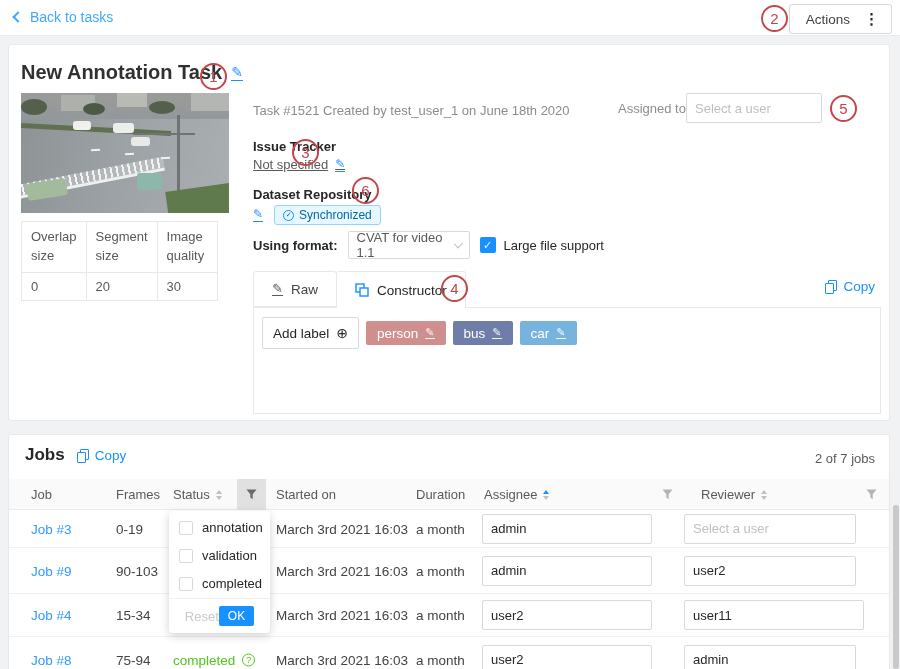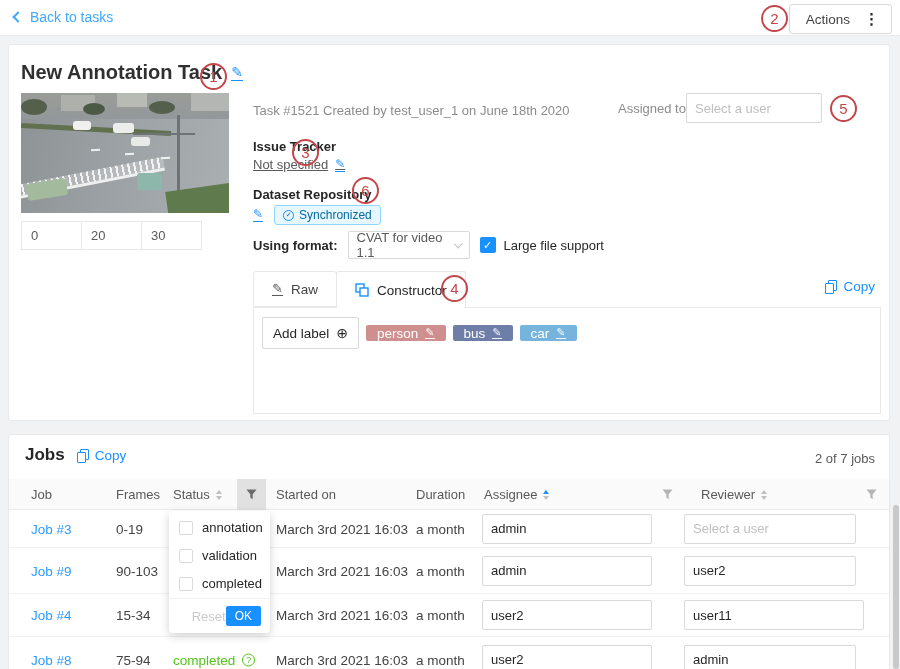--- a/index.html
+++ b/index.html
@@ -65,21 +65,21 @@
   .tab-raw-ic { color:#595959; font-size:13px; border-bottom:1.5px solid #595959; line-height:1; }
   .copy-link { display:flex; align-items:center; gap:6px; color:#1890ff; font-size:13.5px; cursor:pointer; }
   .card-copy { position:absolute; right:14px; top:234px; }
   .copy-ic { position:relative; width:12px; height:13px; display:inline-block; }
   .copy-ic::before { content:""; position:absolute; left:3px; top:0; width:7px; height:9px; border:1.5px solid #1890ff; border-radius:1px; }
   .copy-ic::after { content:""; position:absolute; left:0; top:3px; width:7px; height:9px; border:1.5px solid #1890ff; border-radius:1px; background:#fff; }
   .tab-content { position:absolute; left:244px; top:262px; width:628px; height:107px; border:1px solid #e8e8e8; background:#fff; }
   .labels-row { display:flex; align-items:center; gap:7px; padding:9px 0 0 8px; }
   .add-label-btn { height:32px; background:#fff; border:1px solid #d9d9d9; border-radius:2px; display:flex; align-items:center; gap:7px; padding:0 10px; font-size:13.5px; color:#262626; cursor:pointer; }
   .plus-ic { font-size:14px; color:#262626; }
-  .label-pill { height:16px; border-radius:2px; display:flex; align-items:center; gap:7px; padding:0 11px; color:#fff; font-size:13.5px; cursor:pointer;justify-content:flex-end; }
+  .label-pill { height:24px; border-radius:2px; display:flex; align-items:center; gap:7px; padding:0 11px; color:#fff; font-size:13.5px; cursor:pointer;justify-content:flex-end; }
   .pill-edit { color:#ffffff; font-size:11px; border-bottom:1.3px solid #fff; line-height:1; opacity:.9; }
   
   .jobs-title-row { position:absolute; left:16px; top:10px; display:flex; align-items:center; gap:12px; }
   .jobs-title { font-size:17px; font-weight:700; color:#262626; }
   .jobs-count { position:absolute; right:14px; top:16px; color:#595959; font-size:13px; }
   .jobs-thead { position:absolute; left:0; top:44px; width:880px; height:31px; background:#fafafa; border-bottom:1px solid #ececec; }
   .th-label { position:absolute; top:8px; color:#595959; font-size:13px; display:flex; align-items:center; gap:6px; }
   .sorter { display:inline-flex; flex-direction:column; gap:2px; }
   .car-up { width:0; height:0; border-left:3.5px solid transparent; border-right:3.5px solid transparent; border-bottom:4.5px solid #bfbfbf; }
   .car-down { width:0; height:0; border-left:3.5px solid transparent; border-right:3.5px solid transparent; border-top:4.5px solid #bfbfbf; }
@@ -90,21 +90,21 @@
   .cell { position:absolute; top:50%; transform:translateY(-50%); color:#434343; font-size:13.5px; }
   .job-link { color:#2f9bff; cursor:pointer; }
   .status-completed { color:#52c41a; display:flex; align-items:center; gap:7px; }
   .q-circle { width:13px; height:13px; border:1px solid #52c41a; border-radius:50%; color:#52c41a; font-size:9px; display:flex; align-items:center; justify-content:center; }
   .row-input { position:absolute; top:50%; transform:translateY(-50%); height:30px; border:1px solid #d9d9d9; border-radius:2px; padding:0 8px; font-size:13px; font-family:inherit; color:#262626; background:#fff; }
   
   .filter-dd { position:absolute; left:160px; top:76px; width:101px; background:#fff; border-radius:4px; box-shadow:0 3px 10px rgba(0,0,0,.18); z-index:30; }
   .dd-items { padding:9px 10px 7px 10px; display:flex; flex-direction:column; gap:13px; }
   .dd-item { display:flex; align-items:center; gap:9px; font-size:13px; color:#262626; cursor:pointer; }
   .dd-cb { width:14px; height:14px; border:1px solid #d9d9d9; border-radius:2px; background:#fff; flex:none; }
-  .dd-footer { border-top:1px solid #f0f0f0; display:flex; align-items:center; justify-content:flex-end; padding:7px 9px; }
+  .dd-footer { border-top:1px solid #f0f0f0; display:flex; align-items:center; justify-content:center; padding:7px 9px; }
   .dd-reset { color:#c9c9c9; font-size:13px; cursor:default; }
   .dd-ok { background:#1890ff; color:#fff; font-size:12px; border:none; border-radius:2px; padding:3px 9px; cursor:pointer; font-family:inherit; }
   
   .funnel { display:block; }
   
   .scroll-thumb { position:absolute; left:893px; top:505px; width:6px; height:164px; background:#c9c9c9; border-radius:3px; z-index:50; }
 </style>
 </head>
 <body>
 
@@ -144,20 +144,25 @@
     <div class="pv-pole-h"></div>
     <div class="pv-pole-v"></div>
     <div class="pv-fence"></div>
     <div class="pv-car" style="left:6px;top:88px;width:40px;height:17px;background:#a3bb9c;transform:rotate(-9deg);"></div>
     <div class="pv-car" style="left:116px;top:80px;width:25px;height:17px;background:#8db7aa;"></div>
     <div class="pv-hedge" style="left:146px;top:94px;width:70px;height:30px;transform:rotate(-8deg);"></div>
   </div>
 
   <table class="params-table">
     <tbody>
+        <tr>
+      <th>Overlap size</th>
+      <th>Segment size</th>
+      <th>Image quality</th>
+    </tr>
     <tr>
       <td>0</td>
       <td>20</td>
       <td>30</td>
     </tr>
   </tbody>
     </table>
 
   <div class="meta-text">Task #1521 Created by test_user_1 on June 18th 2020</div>
   <div class="assigned-label">Assigned to</div>

